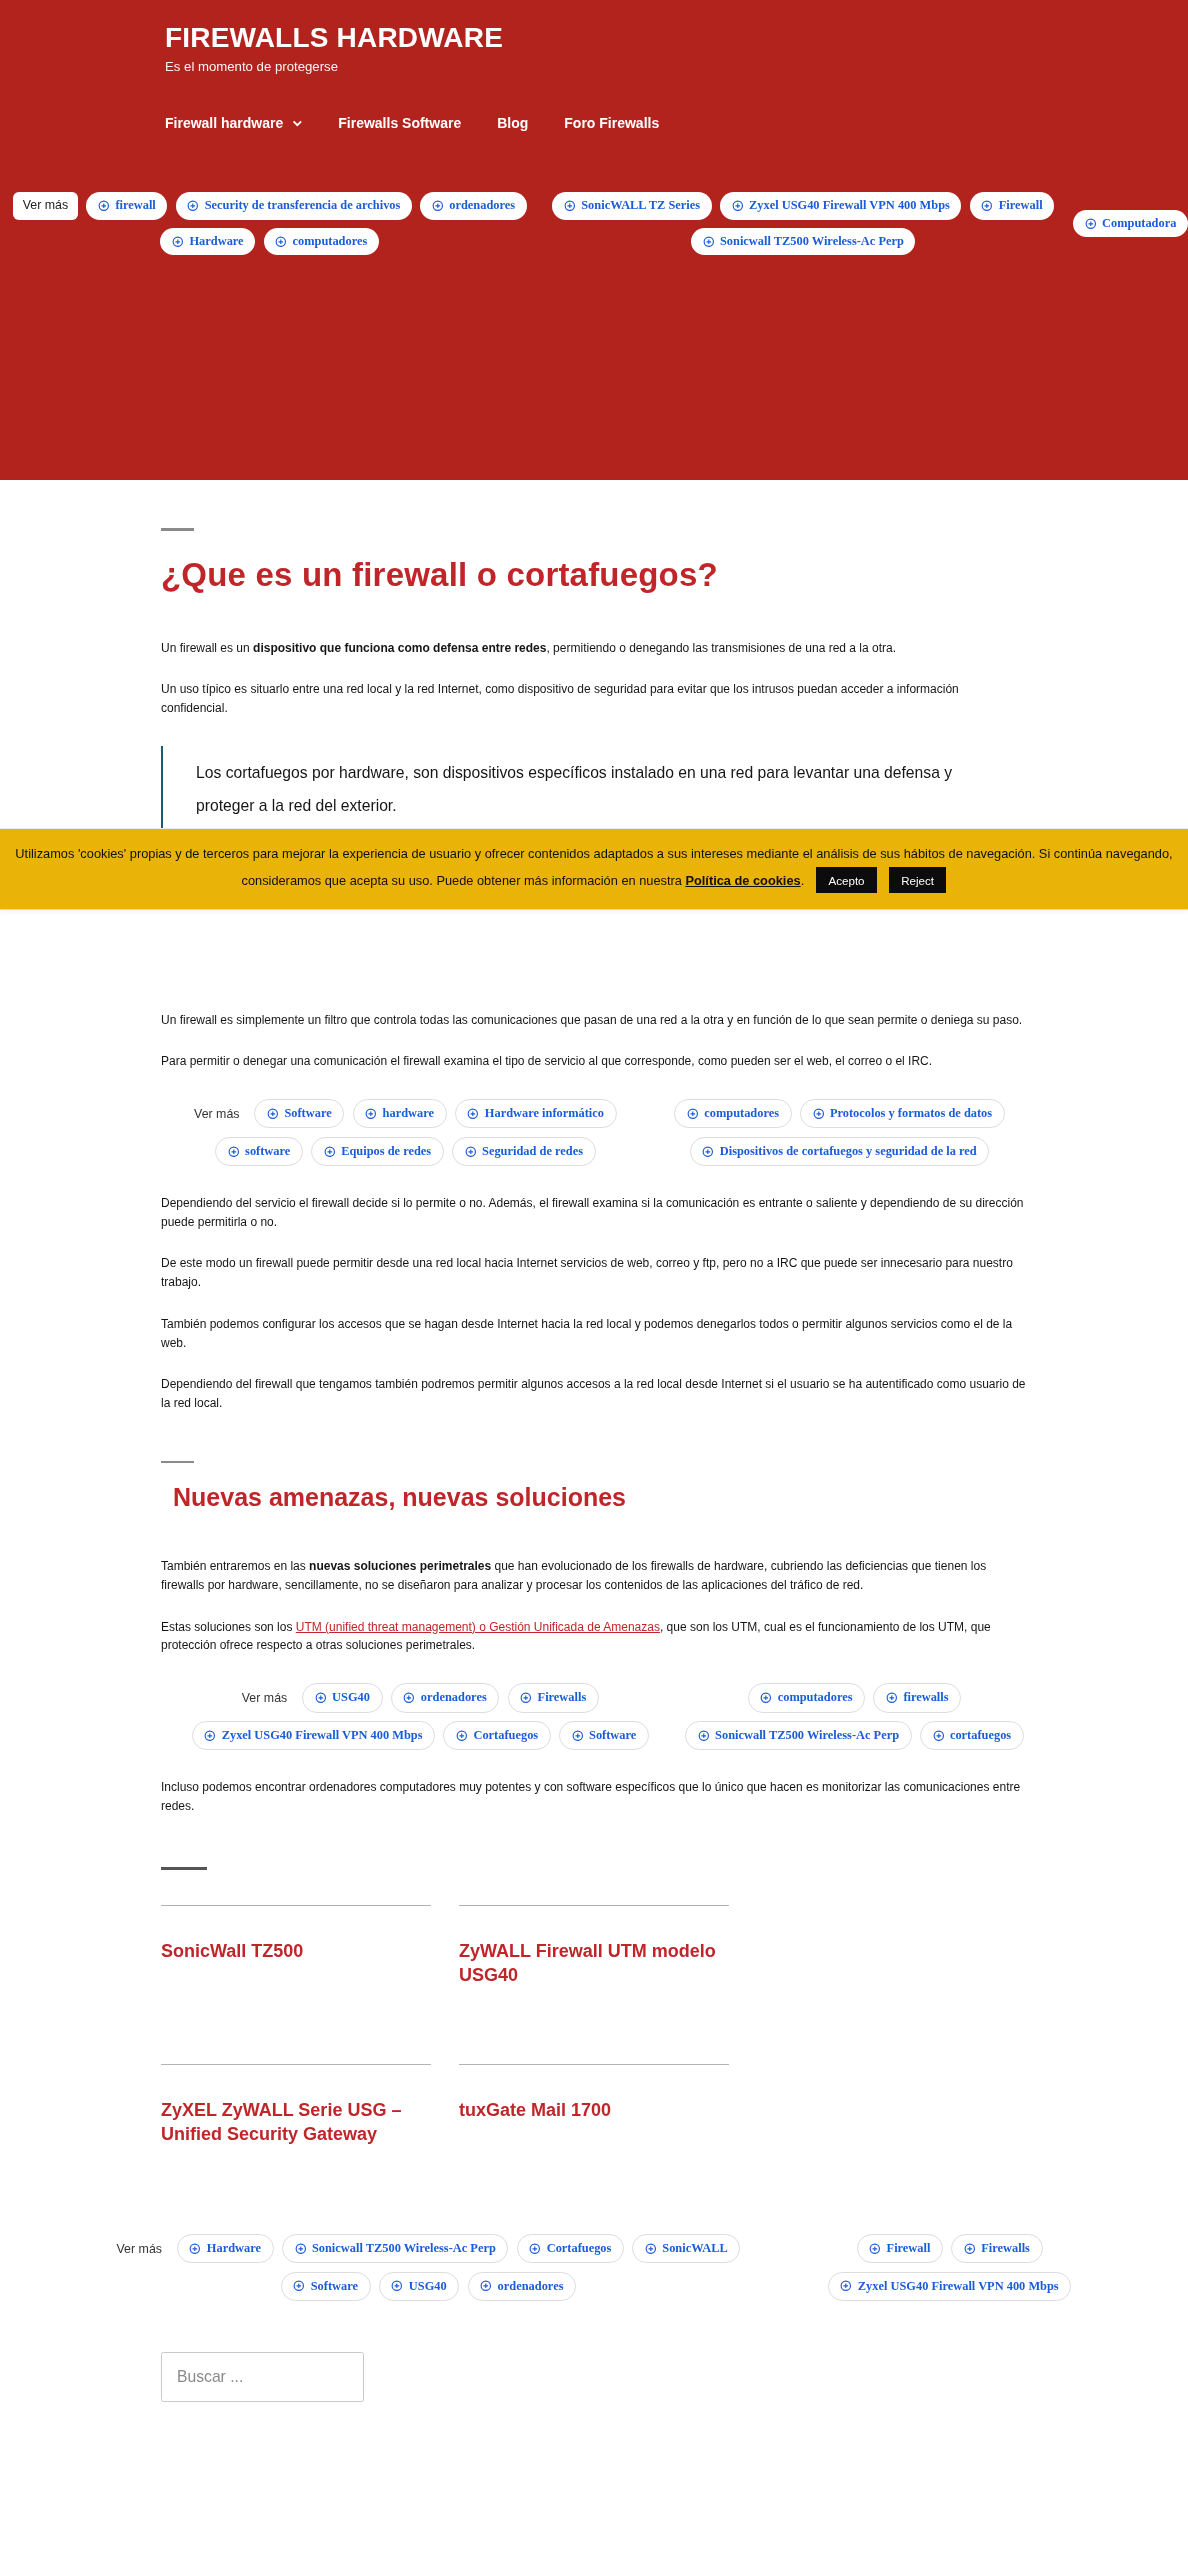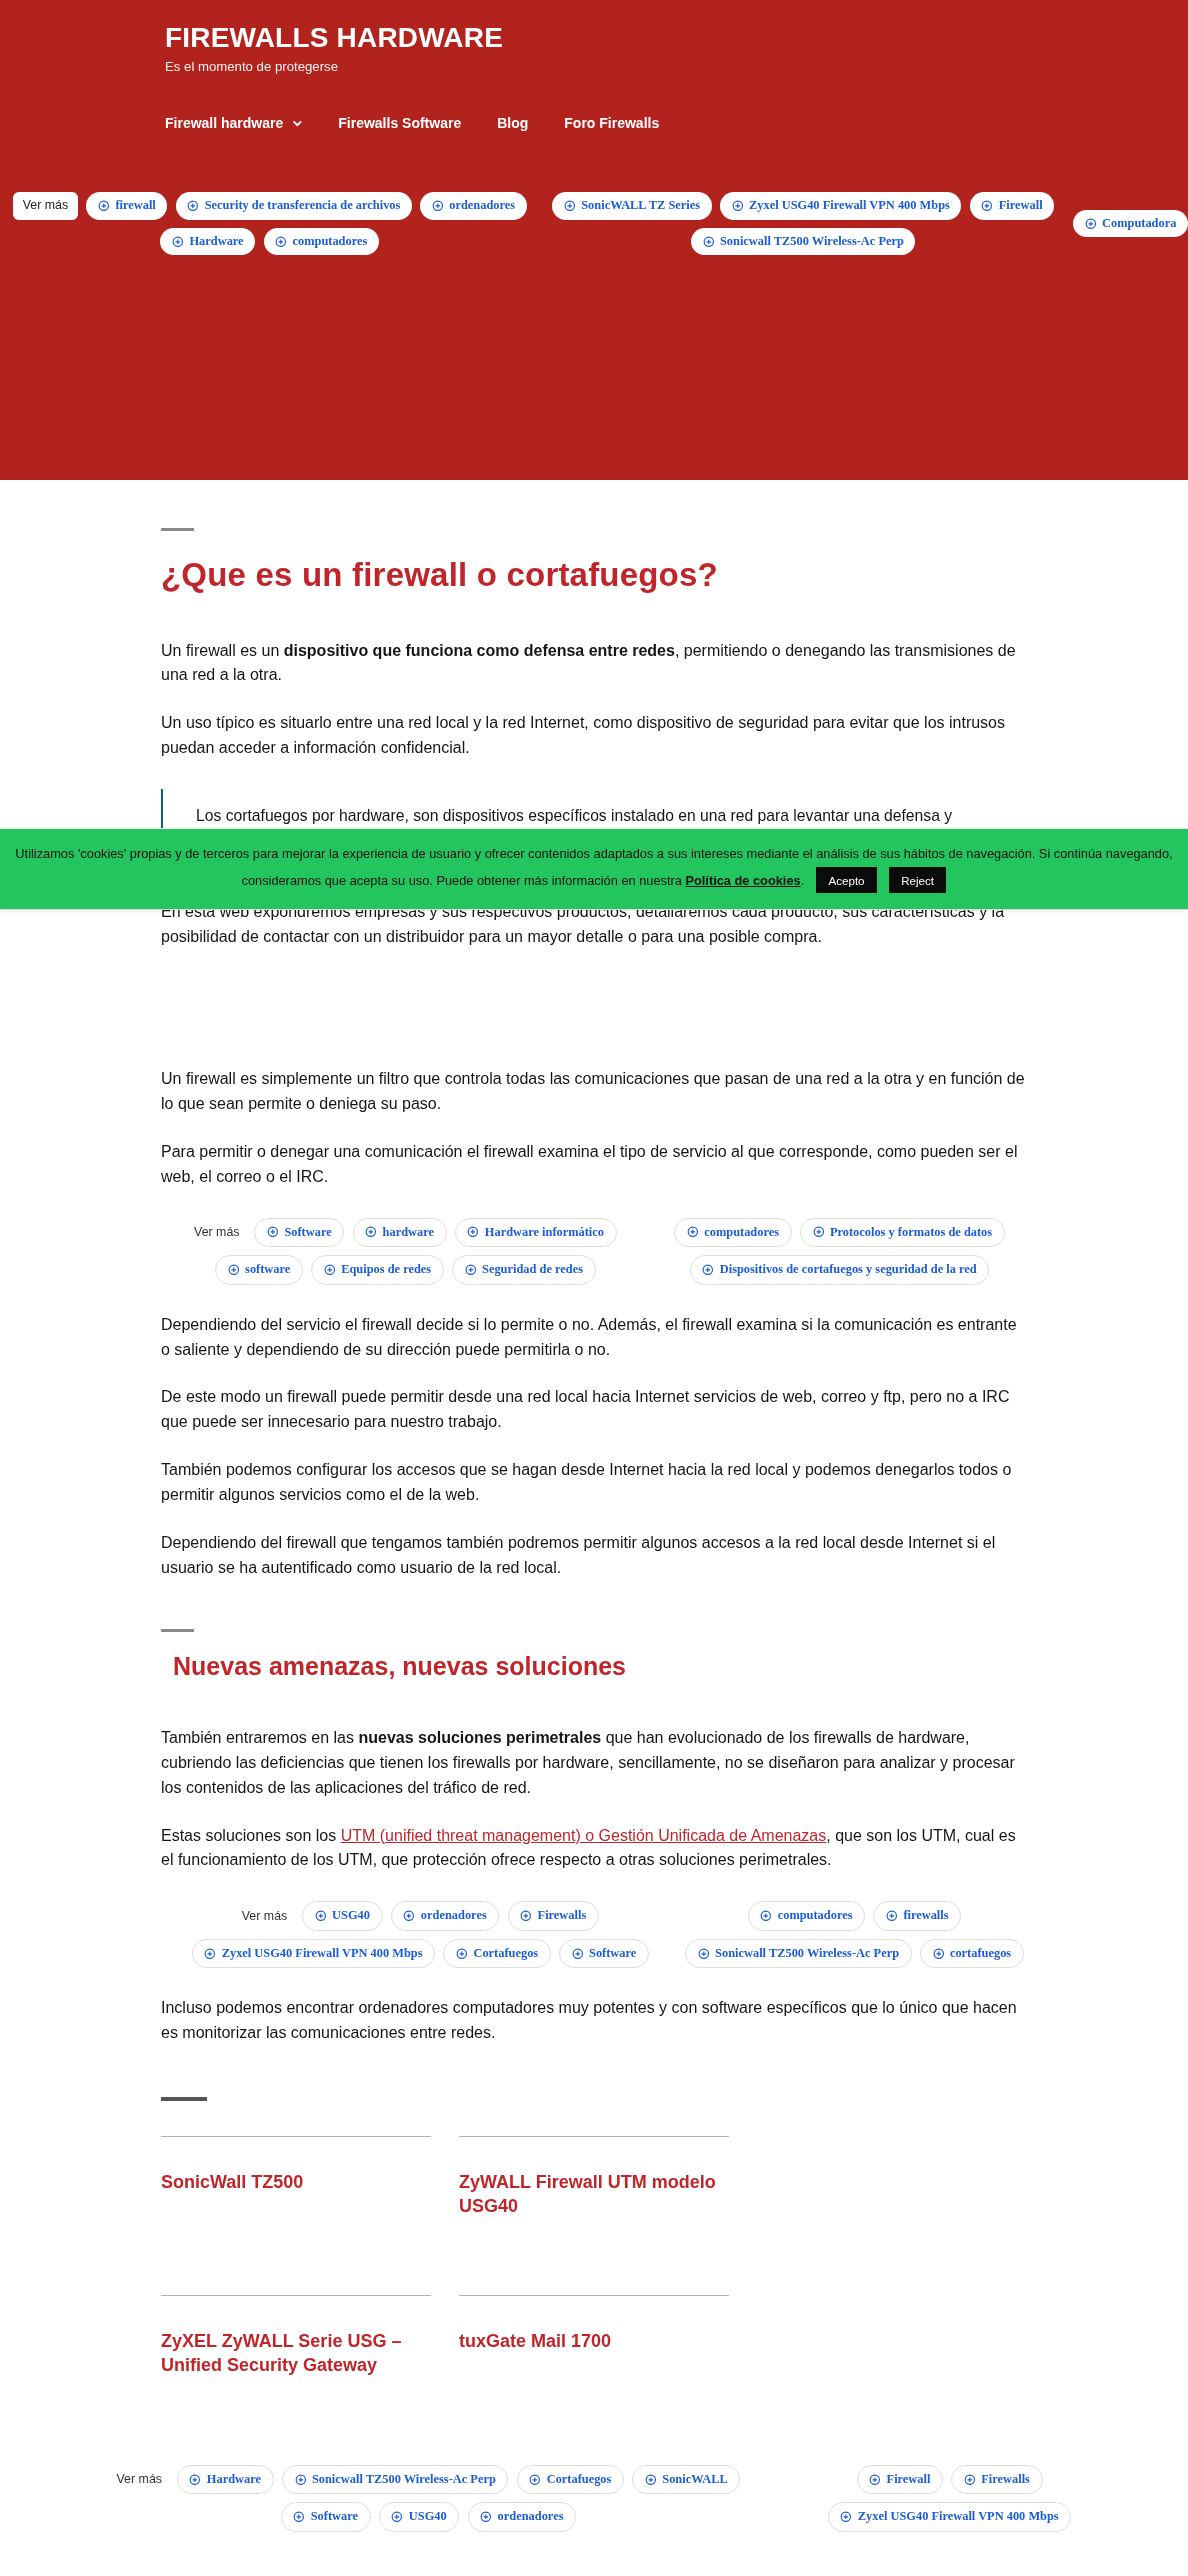--- a/index.html
+++ b/index.html
@@ -115,21 +115,21 @@
     font-weight:700;
     margin:20px 0 0 12px;
   }
   .reviews-title{
     color:var(--heading-red);
     font-size:20.6px;
     font-weight:700;
     margin:35px 0 0 0;
   }
   p.body-p{
-    font-size:16px;
+    font-size:12px;
     line-height:1.56;
     margin:23px 0 0 0;
   }
   p.first-p{margin-top:45px;}
   p.after-cookie{margin-top:117px;}
   p.after-cloud{margin-top:28px;}
   blockquote.quote{
     margin:28px 0 0 0;
     padding:10px 0 10px 33px;
     border-left:2.5px solid var(--quote-border);
@@ -142,21 +142,21 @@
     color:var(--heading-red);
     text-decoration:underline;
   }
 
   
   .cookie-bar{
     position:absolute;
     top:828px;
     left:0;
     width:1188px;
-    background:#22c55e;
+    background:#eab308;
     border-top:0.8px solid #ececec;
     border-bottom:0.8px solid #dcdcdc;
     box-shadow:0 1.7px 5px rgba(0,0,0,.06);
     padding:12.4px 3.3px 15.7px 3.3px;
     text-align:center;
     font-size:12.8px;
     line-height:2.0;
     color:#111;
     z-index:20;
   }

